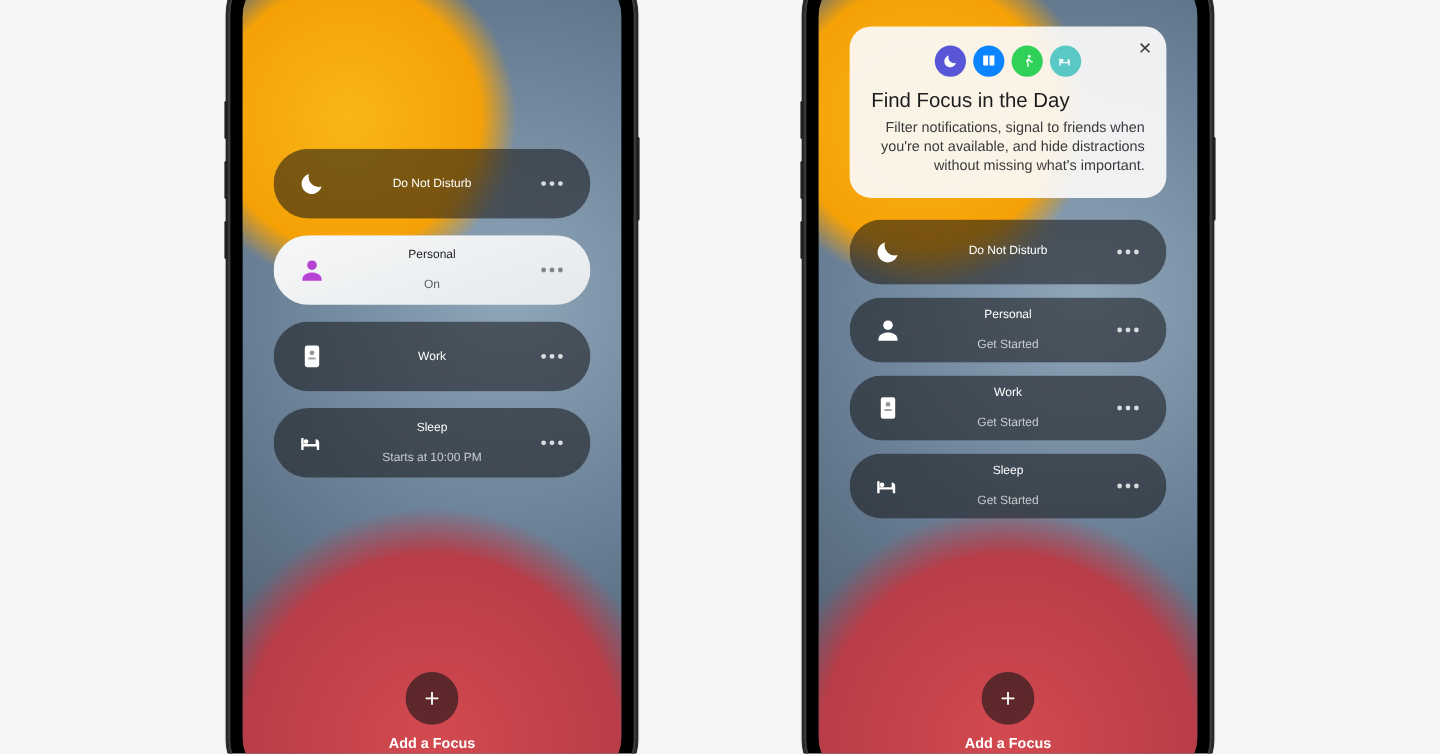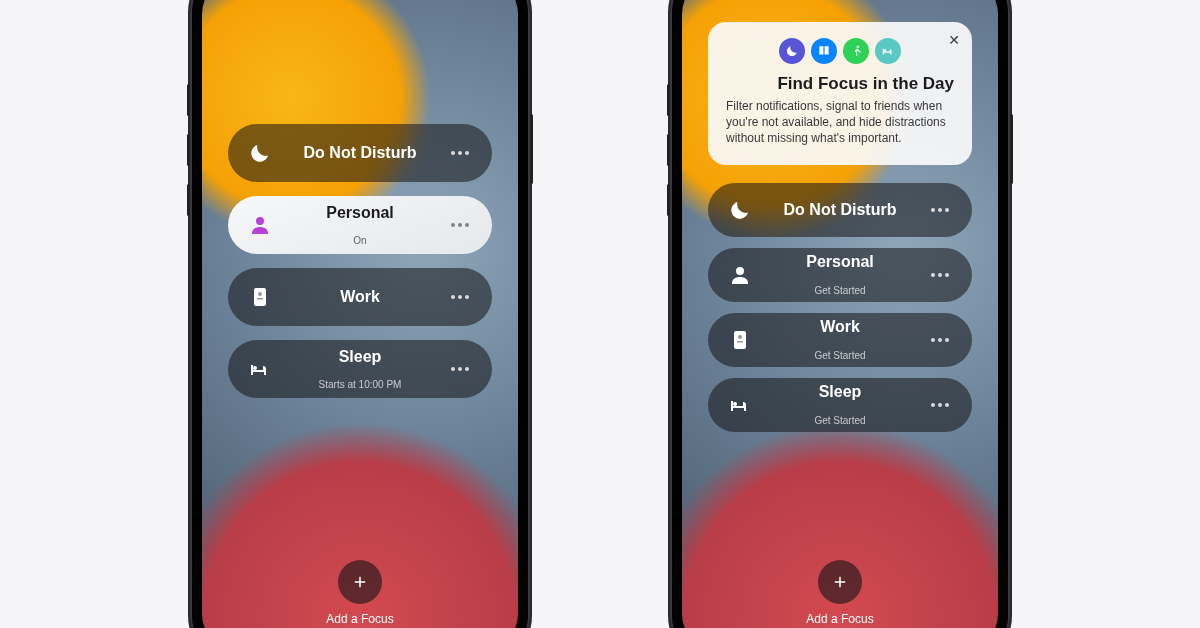--- a/index.html
+++ b/index.html
@@ -77,41 +77,41 @@
     width: 24px; height:24px;
     display:flex; align-items:center; justify-content:center;
     flex: 0 0 24px;
   }
   .mode-text {
     flex: 1;
     text-align: center;
     display:flex; flex-direction:column; align-items:center; justify-content:center;
     line-height:1.1;
   }
-  .mode-label { font-size: 16px; font-weight: 700; }
+  .mode-label { font-size: 10px; font-weight: 400; }
   .mode-sub { font-size: 10px; opacity: 0.7; margin-top:14px; }
   .mode-more {
     width: 24px; height:24px;
     display:flex; align-items:center; justify-content:center;
     flex: 0 0 24px;
     opacity: 0.8;
   }
   .mode-row.active .mode-more { opacity: 0.5; }
   .add-focus {
     margin-top: auto;
     display:flex; flex-direction:column; align-items:center; gap:8px;
     padding-bottom: 6px;
   }
   .add-btn {
     width: 44px; height:44px; border-radius:50%;
     background: rgba(20,20,22,0.6);
     display:flex; align-items:center; justify-content:center;
     color:#fff;
   }
-  .add-label { color:#fff; font-size:12px; font-weight:400; }
+  .add-label { color:#fff; font-size:12px; font-weight:700; }
 
   
   .info-card {
     width: 100%;
     background: rgba(250,250,250,0.92);
     border-radius: 18px;
     padding: 16px 18px 18px;
     color:#1c1c1e;
     position: relative;
     margin-top: 18px;
@@ -122,22 +122,22 @@
     font-size:14px; color:#3a3a3c;
   }
   .info-icons {
     display:flex; justify-content:center; gap:6px; margin-bottom:10px;
   }
   .chip {
     width:26px; height:26px; border-radius:50%;
     display:flex; align-items:center; justify-content:center;
   }
   .chip svg { width:14px; height:14px; }
-  .info-title { font-size:17px; font-weight:700; text-align:right; }
-  .info-body  { font-size:12px; text-align:left; color:#3a3a3c; margin-top:4px; line-height:1.35; }
+  .info-title { font-size:17px; font-weight:400; text-align:left; }
+  .info-body  { font-size:12px; text-align:right; color:#3a3a3c; margin-top:4px; line-height:1.35; }
 
   .modes.compact { gap: 11px; }
   .modes.compact .mode-row { height: 54px; }
 </style>
 </head>
 <body>
 
 <div class="phone">
 
   <div class="screen">

